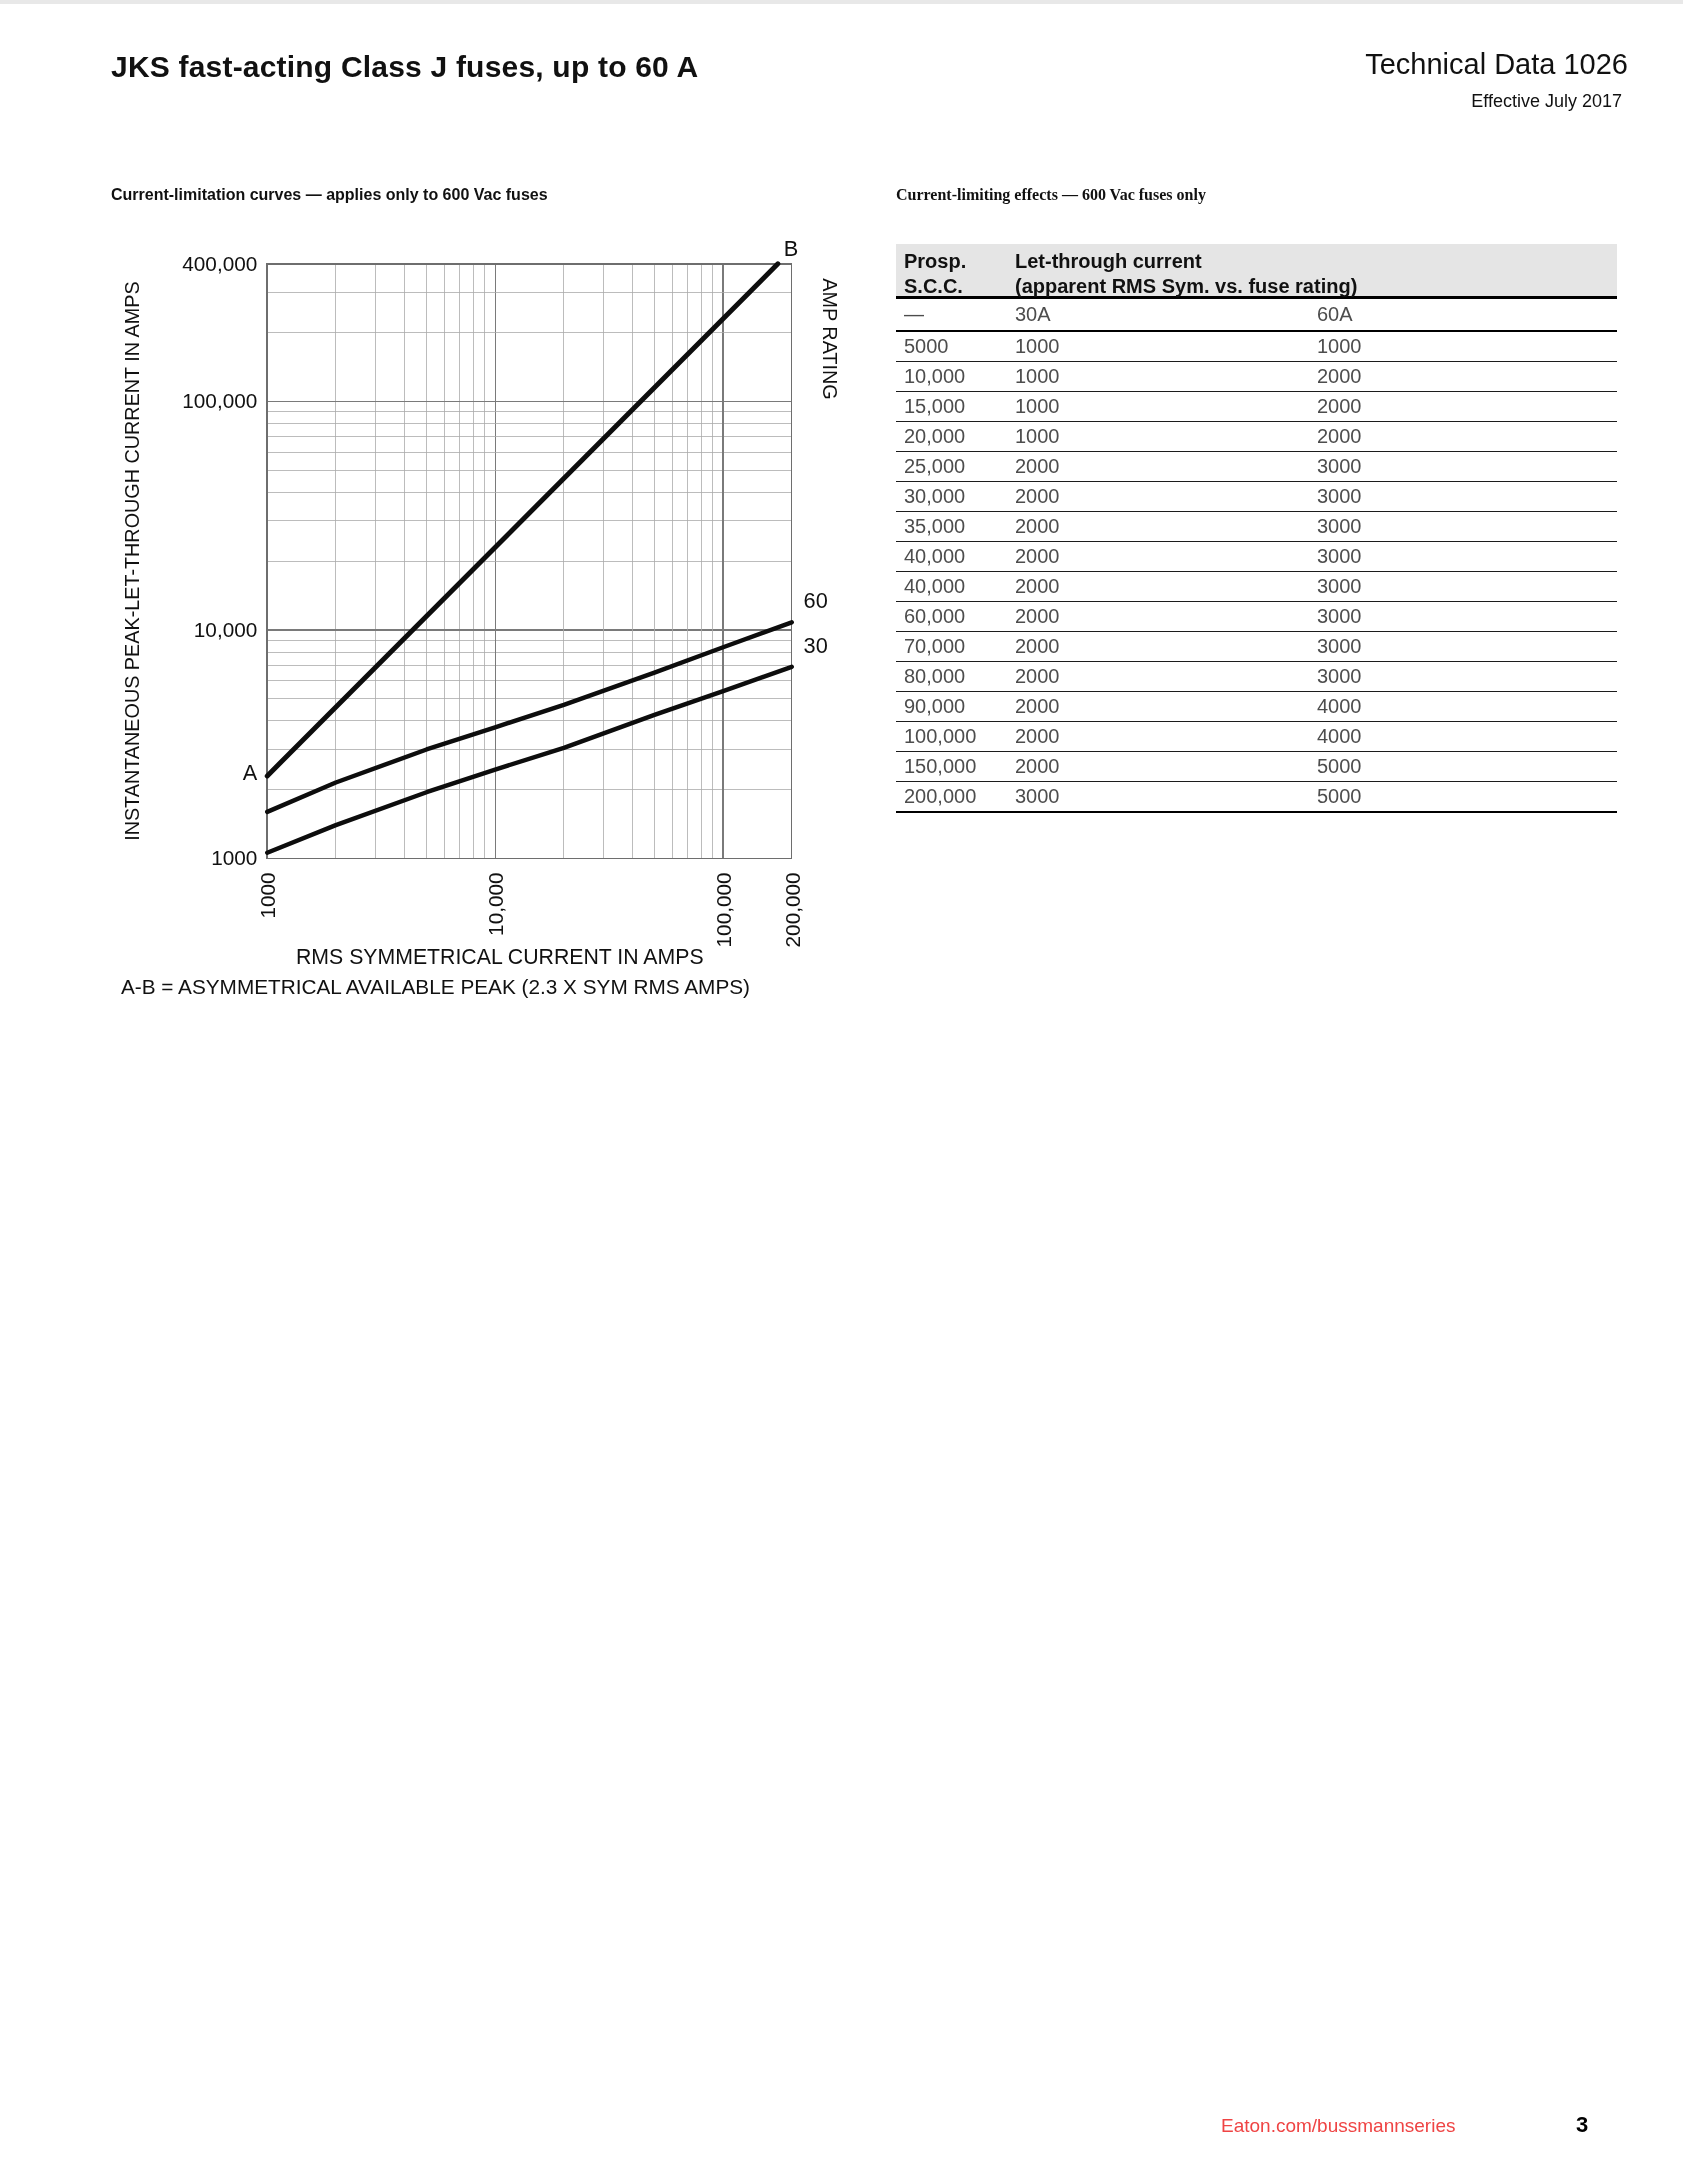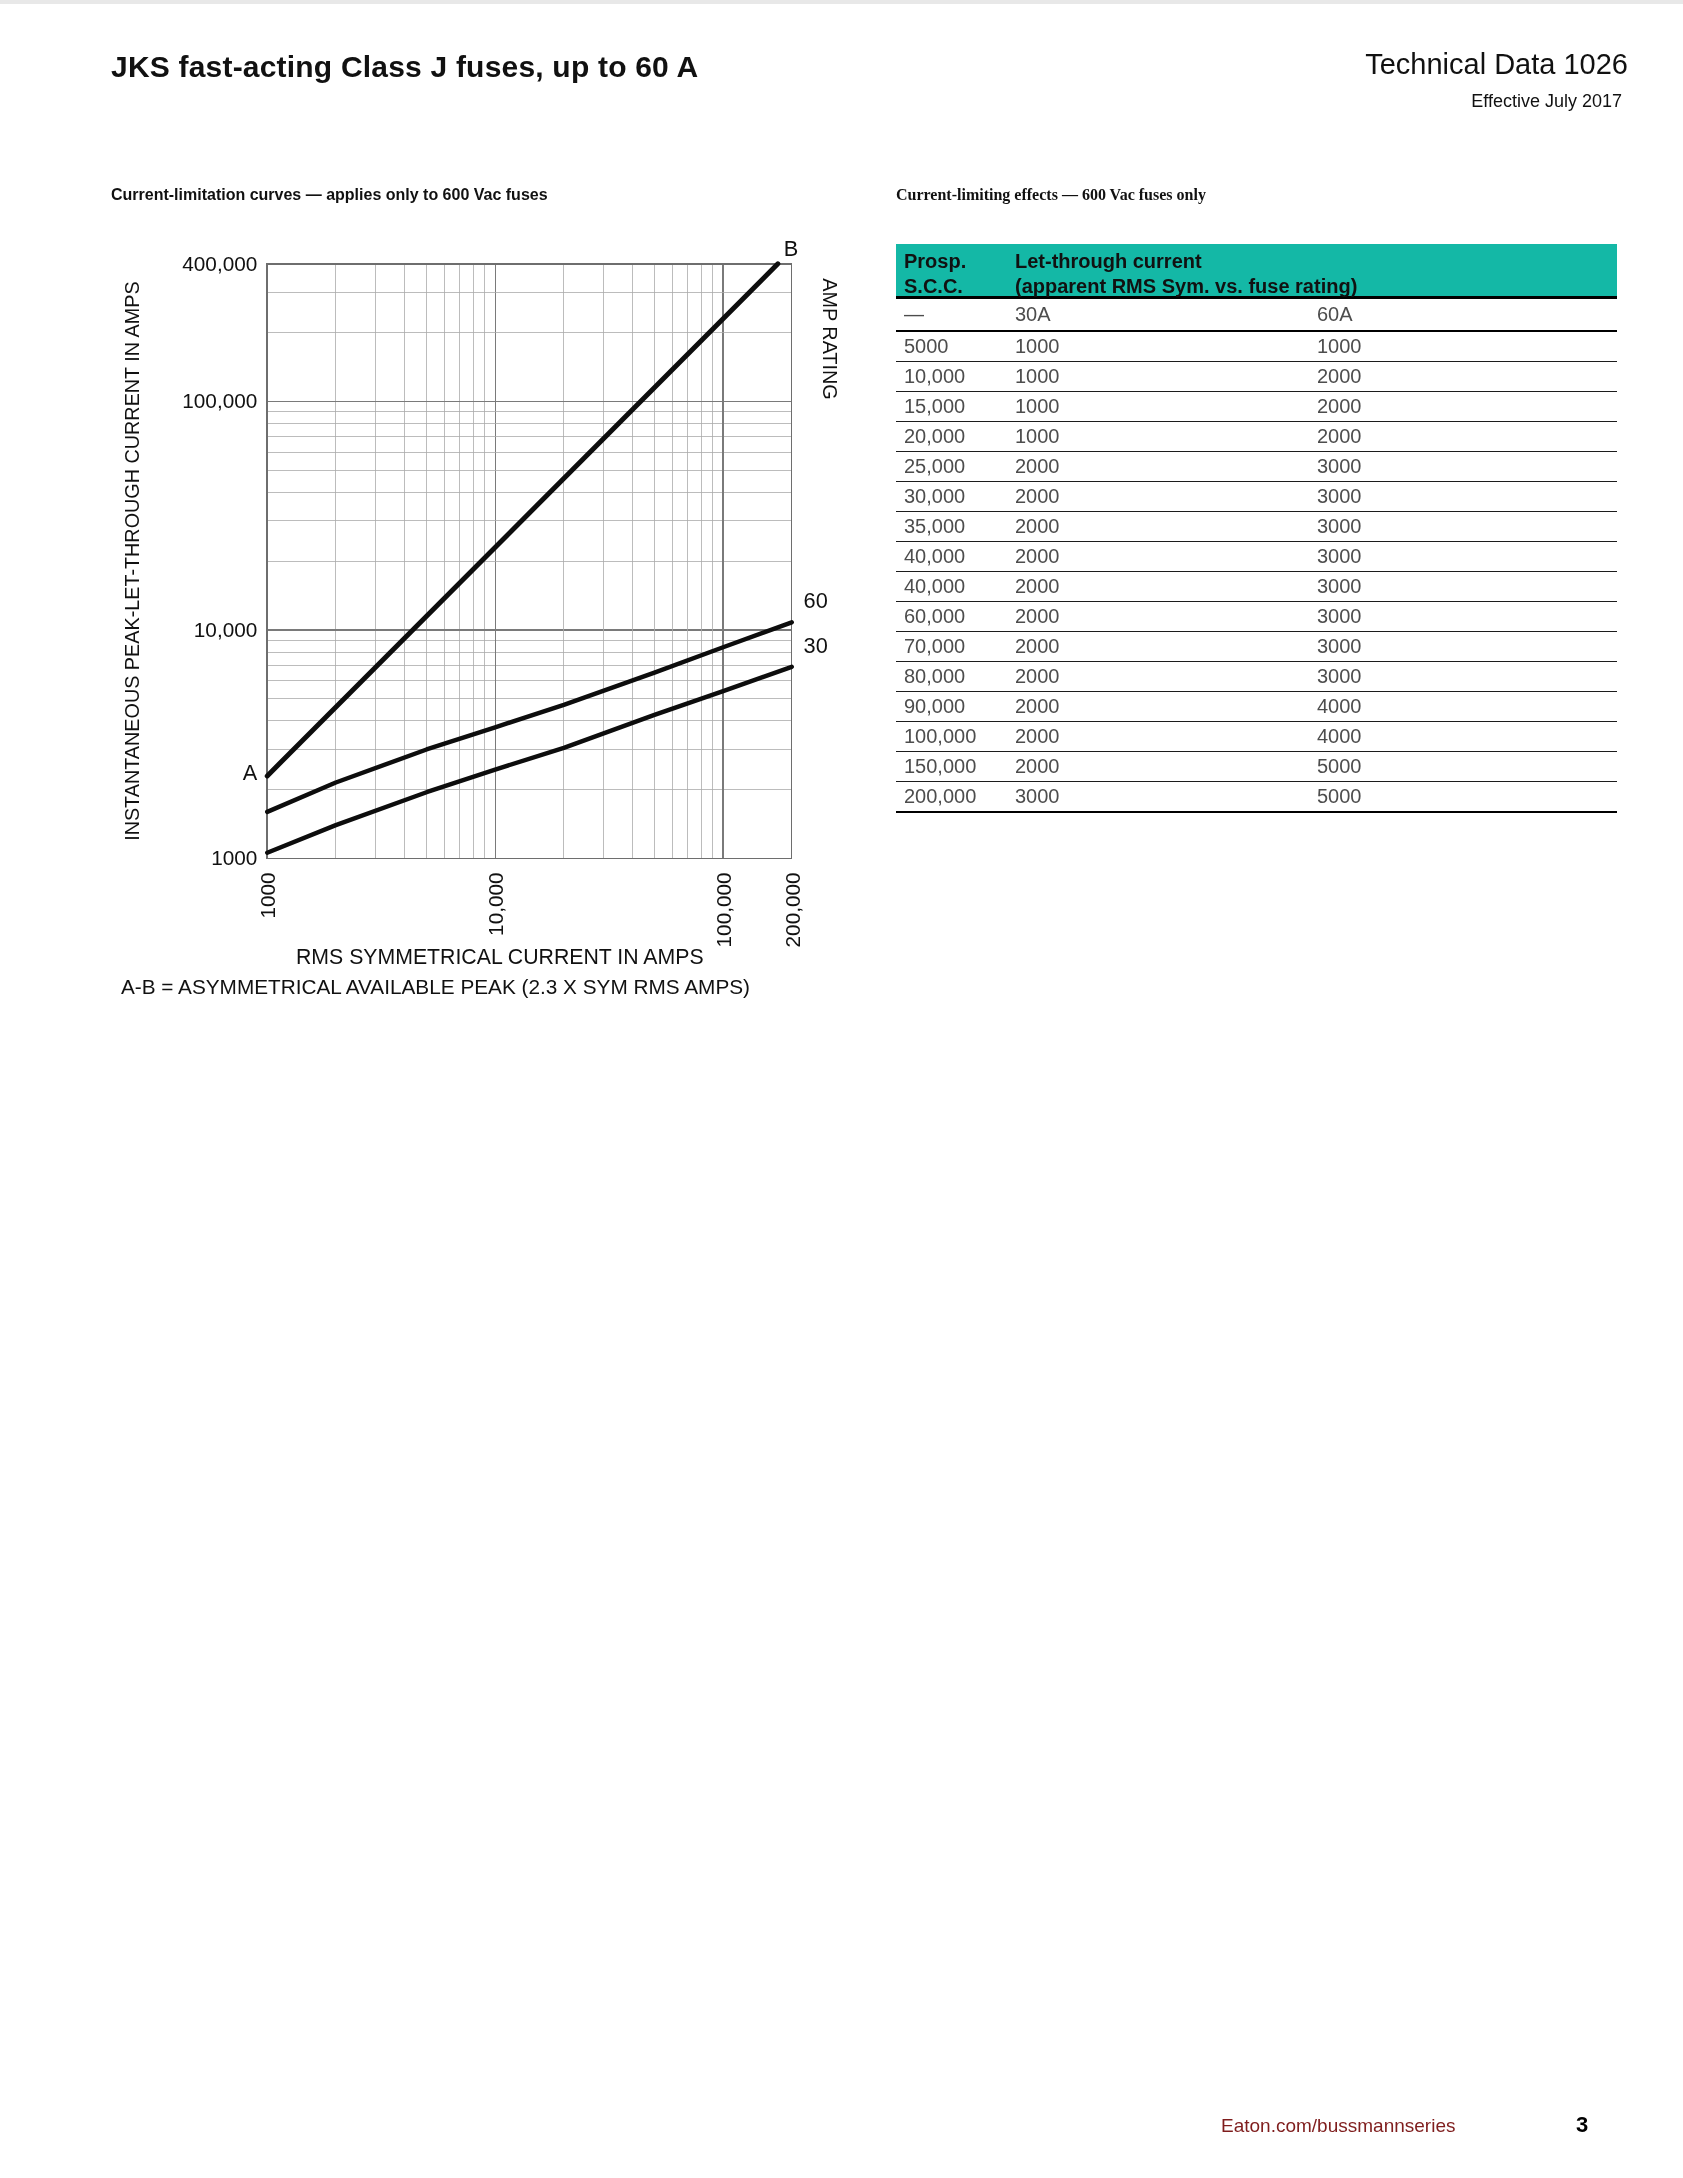--- a/index.html
+++ b/index.html
@@ -24,21 +24,21 @@
   .th-c1{width:119px;padding-left:8px;box-sizing:border-box;font-weight:700;line-height:25px;}
   .th-c2{flex:1;font-weight:700;line-height:25px;}
   .trow{display:flex;height:31px;align-items:center;border-bottom:2.5px solid #000;color:#4d4d4d;}
   #table-body .trow{height:29px;border-bottom:1.5px solid #1c1c1c;}
   #table-body .trow.last{border-bottom:2.5px solid #000;}
   .tc{box-sizing:border-box;}
   .tc.c0{width:119px;padding-left:8px;}
   .tc.c1{width:302px;}
   .tc.c2{flex:1;}
   
-  .ftr-site{position:absolute;left:1221px;top:2111px;font-size:19px;color:#7f1d1d;}
+  .ftr-site{position:absolute;left:1221px;top:2111px;font-size:19px;color:#ef4444;}
   .ftr-page{position:absolute;left:1576px;top:2108px;font-size:22px;font-weight:700;color:#000;}
 </style>
 </head>
 <body>
 
 <div class="page">
 
   <div class="hdr-title">JKS fast-acting Class J fuses, up to 60 A</div>
   <div class="hdr-doc">Technical Data 1026</div>
   <div class="hdr-eff">Effective July 2017</div>
@@ -107,21 +107,21 @@
         <text x="160" y="553.4514153512564" text-anchor="end" font-size="22" fill="#111">A</text>
         <text x="692.0193422110705" y="24" text-anchor="start" font-size="22" fill="#111">B</text>
         <path d="M170.0 585.9 L239.3 556.2 L331.0 522.8 L400.3 500.4 L469.7 477.8 L561.3 445.2 L630.7 419.5 L700.0 394.3" fill="none" stroke="#0d0d0d" stroke-width="4.5" stroke-linejoin="round" stroke-linecap="round"></path>
         <text x="712" y="380.3092399415878" text-anchor="start" font-size="22" fill="#111">60</text>
         <path d="M170.0 627.2 L239.3 599.2 L331.0 566.0 L400.3 543.1 L469.7 521.1 L561.3 487.9 L630.7 463.8 L700.0 439.3" fill="none" stroke="#0d0d0d" stroke-width="4.5" stroke-linejoin="round" stroke-linecap="round"></path>
         <text x="712" y="425.25031505295993" text-anchor="start" font-size="22" fill="#111">30</text>
       </svg>
   </div>
 
   <div class="tbl">
-    <div class="tbl-head" style="background: #14b8a6;">
+    <div class="tbl-head" style="background: #e5e5e5;">
       <div class="th-c1">
         <div>Prosp.</div>
         <div>S.C.C.</div>
       </div>
       <div class="th-c2">
         <div>Let-through current</div>
         <div>(apparent RMS Sym. vs. fuse rating)</div>
       </div>
     </div>
     <div class="trow">

